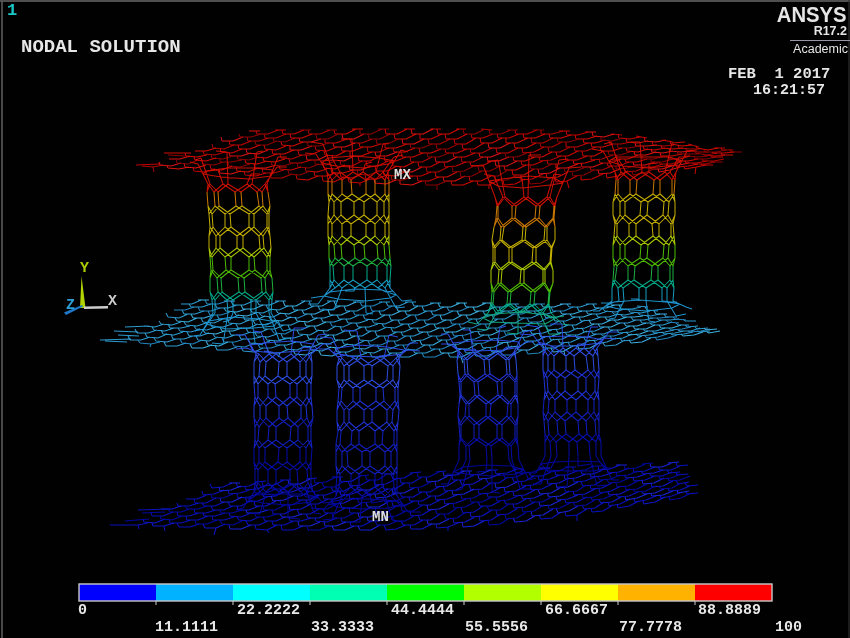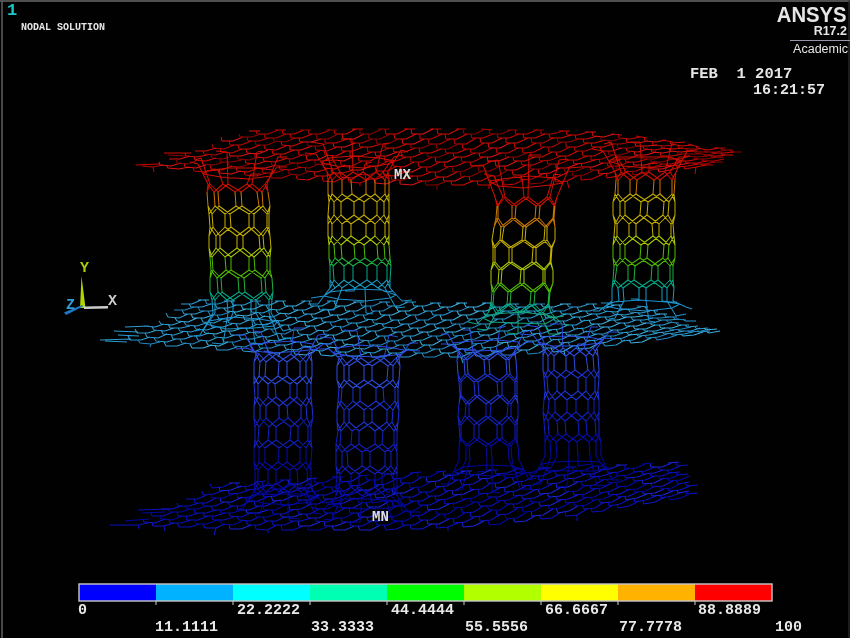--- a/index.html
+++ b/index.html
@@ -77,19 +77,19 @@
         <text x="155" y="631">11.1111</text>
         <text x="311" y="631">33.3333</text>
         <text x="465" y="631">55.5556</text>
         <text x="619" y="631">77.7778</text>
         <text x="775" y="631">100</text>
       </g>
 <text x="394" y="179" font-family="Liberation Mono, monospace" font-size="14" font-weight="bold" fill="#e0e0e0">MX</text>
 <text x="372" y="521" font-family="Liberation Mono, monospace" font-size="14" font-weight="bold" fill="#e0e0e0">MN</text>
 </svg>
 <div class="txt" style="left:7px;top:1px;font-size:17px;color:#19c8c8;">1</div>
-<div class="txt" style="left:21px;top:22px;font-size:10px;">NODAL SOLUTION</div>
+<div class="txt" style="left:21px;top:36px;font-size:19px;">NODAL SOLUTION</div>
 <div class="txt" style="right:3px;top:2px;font-size:22.5px;font-family:'Liberation Sans',sans-serif;letter-spacing:0px;transform:scale(0.9,1);transform-origin:100% 0;">ANSYS</div>
 <div class="txt" style="right:3px;top:24px;font-size:12.5px;font-family:'Liberation Sans',sans-serif;text-align:center;">R17.2</div>
 <div style="position:absolute;right:0px;top:40px;width:60px;height:1px;background:#9a94a8;"></div>
 <div class="txt" style="right:2px;top:42px;font-size:12.5px;font-weight:normal;font-family:'Liberation Sans',sans-serif;">Academic</div>
-<div class="txt" style="left:690px;top:65px;font-size:15.5px;">FEB  1 2017</div>
+<div class="txt" style="left:728px;top:65px;font-size:15.5px;">FEB  1 2017</div>
 <div class="txt" style="left:753px;top:82px;font-size:15px;">16:21:57</div>
 </div>
 </body></html>

